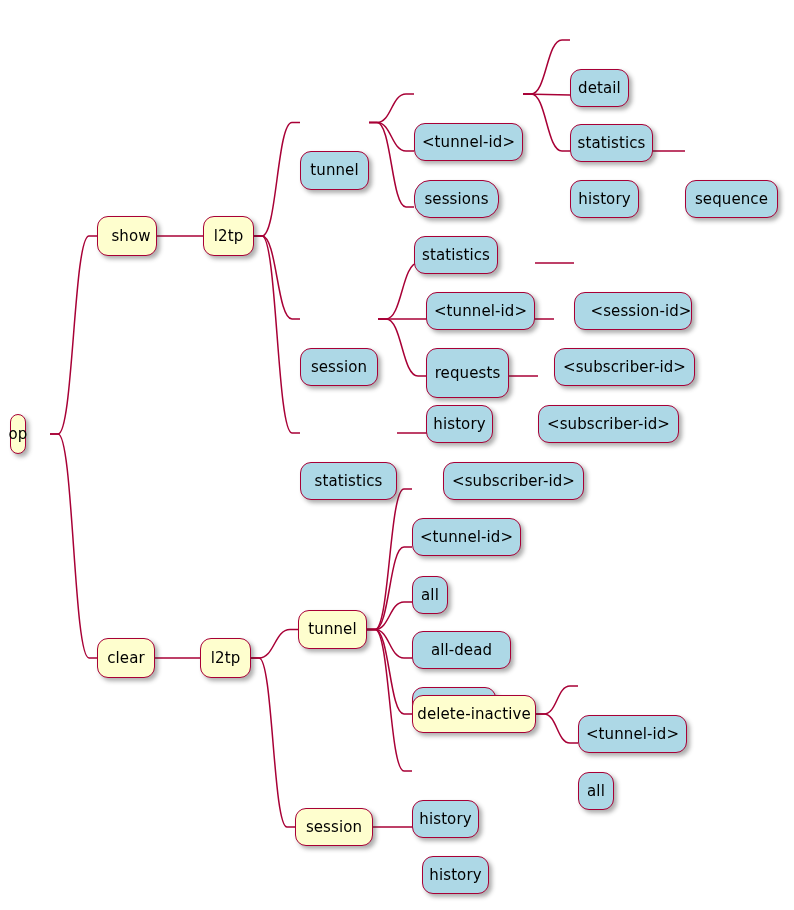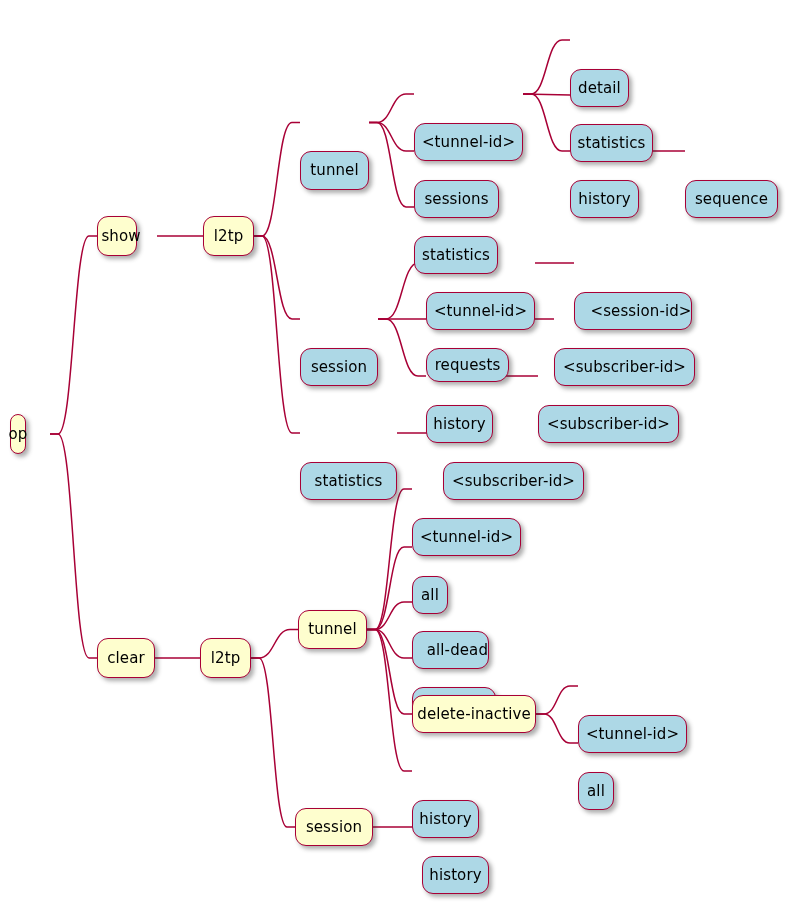--- a/index.html
+++ b/index.html
@@ -86,21 +86,21 @@
       <path d="M367,629.5 L375,629.5 C389.5,629.5 389.5,714 404,714 L412,714" fill="none" stroke="#A80036" stroke-width="1.5"></path>
       <path d="M367,629.5 L375,629.5 C389.5,629.5 389.5,771 404,771 L412,771" fill="none" stroke="#A80036" stroke-width="1.5"></path>
       <path d="M536,714 L544,714 C557,714 557,686 570,686 L578,686" fill="none" stroke="#A80036" stroke-width="1.5"></path>
       <path d="M536,714 L544,714 C557,714 557,743 570,743 L578,743" fill="none" stroke="#A80036" stroke-width="1.5"></path>
       <path d="M373,827 L422,827" fill="none" stroke="#A80036" stroke-width="1.5"></path>
     </svg>
   <div id="nodes">
       <div class="node" style="left: 10px; top: 414px; width: 16px; height: 40px;">
         <span>op</span>
       </div>
-      <div class="node" style="left: 97px; top: 216px; width: 40px; height: 40px; padding-left: 8px;">
+      <div class="node" style="left: 97px; top: 216px; width: 60px; height: 40px; padding-left: 8px;">
         <span>show</span>
       </div>
       <div class="node" style="left: 203px; top: 216px; width: 51px; height: 40px;">
         <span>l2tp</span>
       </div>
       <div class="node exec" style="left: 300px; top: 103px; width: 69px; height: 39px;">
         <span>tunnel</span>
       </div>
       <div class="node exec" style="left: 414px; top: 75px; width: 109px; height: 38px;">
         <span>&lt;tunnel-id&gt;</span>
@@ -110,36 +110,36 @@
       </div>
       <div class="node exec" style="left: 570px; top: 76px; width: 83px; height: 38px;">
         <span>statistics</span>
       </div>
       <div class="node exec" style="left: 570px; top: 132px; width: 69px; height: 38px;">
         <span>history</span>
       </div>
       <div class="node exec" style="left: 685px; top: 132px; width: 93px; height: 38px;">
         <span>sequence</span>
       </div>
-      <div class="node exec" style="left: 414px; top: 132px; width: 85px; height: 38px;">
+      <div class="node exec" style="left: 414px; top: 132px; width: 85px; height: 38px; border-radius: 16px;">
         <span>sessions</span>
       </div>
       <div class="node exec" style="left: 414px; top: 188px; width: 84px; height: 38px;">
         <span>statistics</span>
       </div>
       <div class="node exec" style="left: 300px; top: 300px; width: 78px; height: 38px;">
         <span>session</span>
       </div>
       <div class="node exec" style="left: 426px; top: 244px; width: 109px; height: 38px;">
         <span>&lt;tunnel-id&gt;</span>
       </div>
       <div class="node exec" style="left: 574px; top: 244px; width: 118px; height: 38px; padding-left: 16px;">
         <span>&lt;session-id&gt;</span>
       </div>
-      <div class="node exec" style="left: 426px; top: 300px; width: 83px; height: 34px; border-radius: 13px;">
+      <div class="node exec" style="left: 426px; top: 300px; width: 83px; height: 50px;">
         <span>requests</span>
       </div>
       <div class="node exec" style="left: 554px; top: 300px; width: 141px; height: 38px;">
         <span>&lt;subscriber-id&gt;</span>
       </div>
       <div class="node exec" style="left: 426px; top: 357px; width: 67px; height: 38px;">
         <span>history</span>
       </div>
       <div class="node exec" style="left: 538px; top: 357px; width: 141px; height: 38px;">
         <span>&lt;subscriber-id&gt;</span>
@@ -158,21 +158,21 @@
       </div>
       <div class="node" style="left: 298px; top: 610px; width: 69px; height: 39px;">
         <span>tunnel</span>
       </div>
       <div class="node exec" style="left: 412px; top: 470px; width: 109px; height: 38px;">
         <span>&lt;tunnel-id&gt;</span>
       </div>
       <div class="node exec" style="left: 412px; top: 528px; width: 36px; height: 38px;">
         <span>all</span>
       </div>
-      <div class="node exec" style="left: 412px; top: 583px; width: 77px; height: 38px; justify-content: flex-end;">
+      <div class="node exec" style="left: 412px; top: 583px; width: 99px; height: 38px;">
         <span>all-dead</span>
       </div>
       <div class="node exec" style="left: 412px; top: 639px; width: 84px; height: 38px;">
         <span>statistics</span>
       </div>
       <div class="node" style="left: 412px; top: 695px; width: 124px; height: 38px; text-align: center;">
         <span>delete-inactive</span>
       </div>
       <div class="node exec" style="left: 578px; top: 667px; width: 109px; height: 38px;">
         <span>&lt;tunnel-id&gt;</span>

